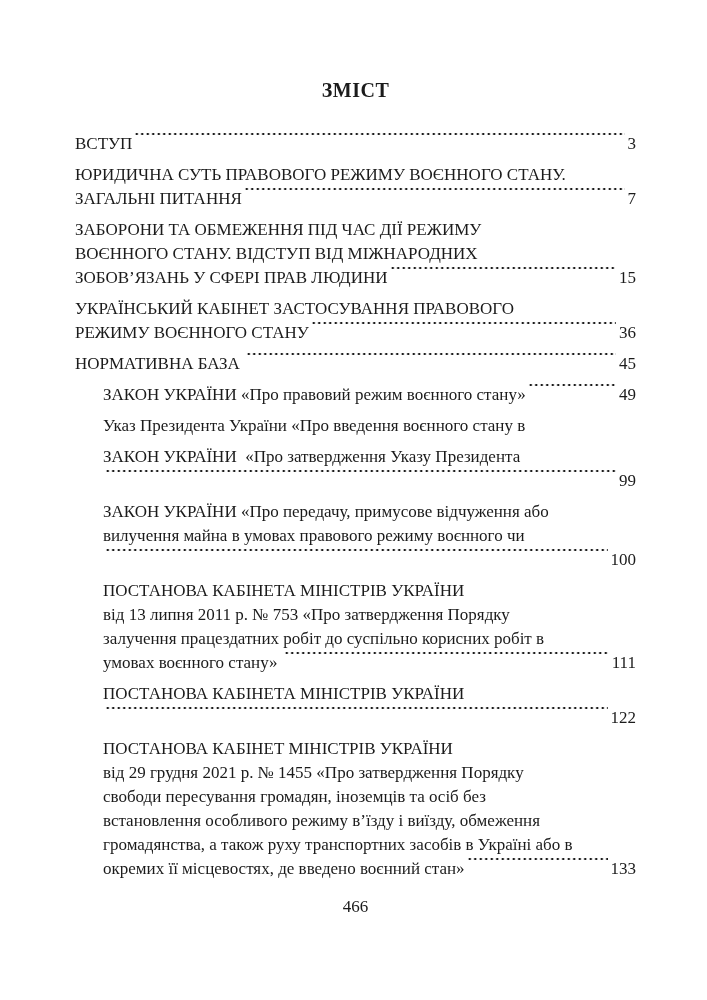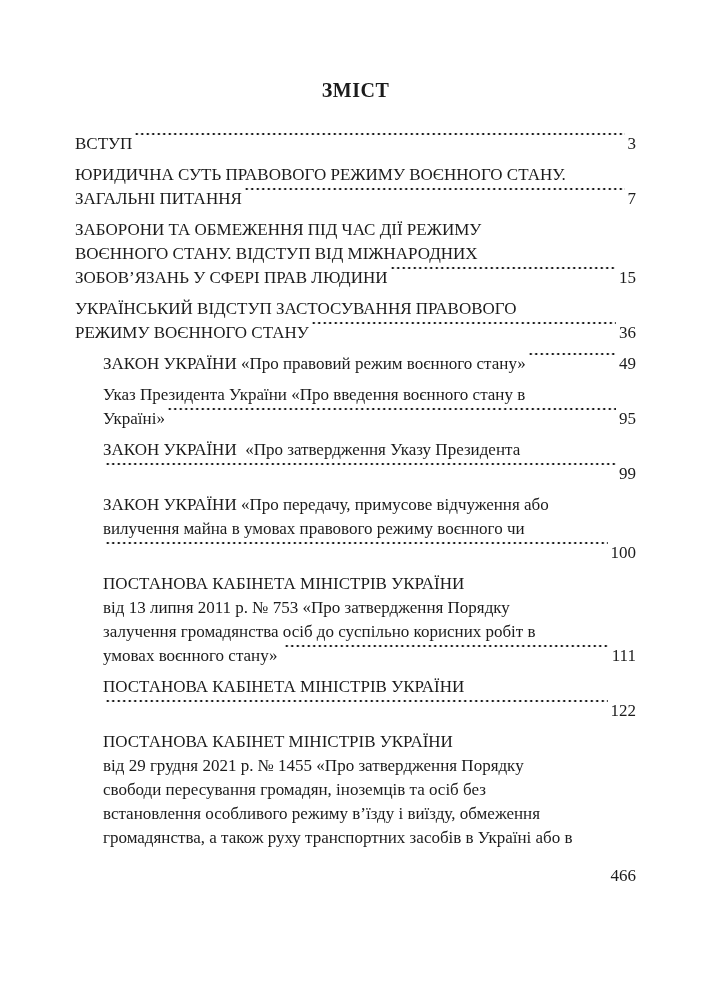--- a/index.html
+++ b/index.html
@@ -54,21 +54,21 @@
     background-size: 5.5px 4px;
     background-repeat: repeat-x;
     background-position: left bottom;
   }
   .toc-page {
     flex: 0 0 auto;
     text-align: right;
   }
   .page-footer {
     margin-top: 14px;
-    text-align: right;
+    text-align: center;
     font-size: 17px;
     line-height: 24px;
   }
 </style>
 </head>
 <body>
 
 <div class="sheet">
   <div class="content">
     <h1 class="doc-title">ЗМІСТ</h1>
@@ -80,53 +80,56 @@
         <div class="toc-entry">
           <div class="toc-line">ЮРИДИЧНА СУТЬ ПРАВОВОГО РЕЖИМУ ВОЄННОГО СТАНУ.</div>
           <div class="toc-line last"><span class="toc-text">ЗАГАЛЬНІ ПИТАННЯ</span><span class="dots"></span><span class="toc-page">7</span></div>
         </div>
         <div class="toc-entry">
           <div class="toc-line">ЗАБОРОНИ ТА ОБМЕЖЕННЯ ПІД ЧАС ДІЇ РЕЖИМУ</div>
           <div class="toc-line">ВОЄННОГО СТАНУ. ВІДСТУП ВІД МІЖНАРОДНИХ</div>
           <div class="toc-line last"><span class="toc-text">ЗОБОВ’ЯЗАНЬ У СФЕРІ ПРАВ ЛЮДИНИ</span><span class="dots"></span><span class="toc-page">15</span></div>
         </div>
         <div class="toc-entry">
-          <div class="toc-line">УКРАЇНСЬКИЙ ВІДСТУП ЗАСТОСУВАННЯ ПРАВОВОГО</div>
+          <div class="toc-line">УКРАЇНСЬКИЙ КАБІНЕТ ЗАСТОСУВАННЯ ПРАВОВОГО</div>
           <div class="toc-line last"><span class="toc-text">РЕЖИМУ ВОЄННОГО СТАНУ</span><span class="dots"></span><span class="toc-page">36</span></div>
+        </div>
+        <div class="toc-entry">
+          <div class="toc-line last"><span class="toc-text">НОРМАТИВНА БАЗА </span><span class="dots"></span><span class="toc-page">45</span></div>
         </div>
         <div class="toc-entry indented">
           <div class="toc-line last"><span class="toc-text">ЗАКОН УКРАЇНИ «Про правовий режим воєнного стану»</span><span class="dots"></span><span class="toc-page">49</span></div>
         </div>
         <div class="toc-entry indented">
           <div class="toc-line">Указ Президента України «Про введення воєнного стану в</div>
-          <div class="toc-line last"><span class="toc-text">Україні»</span><span class="dots"></span><span class="toc-page">95</span></div>
         </div>
         <div class="toc-entry indented">
           <div class="toc-line">ЗАКОН УКРАЇНИ  «Про затвердження Указу Президента</div>
           <div class="toc-line last"><span class="dots"></span><span class="toc-page">99</span></div>
         </div>
         <div class="toc-entry indented">
           <div class="toc-line">ЗАКОН УКРАЇНИ «Про передачу, примусове відчуження або</div>
           <div class="toc-line">вилучення майна в умовах правового режиму воєнного чи</div>
           <div class="toc-line last"><span class="dots"></span><span class="toc-page">100</span></div>
         </div>
         <div class="toc-entry indented">
           <div class="toc-line">ПОСТАНОВА КАБІНЕТА МІНІСТРІВ УКРАЇНИ</div>
           <div class="toc-line">від 13 липня 2011 р. № 753 «Про затвердження Порядку</div>
-          <div class="toc-line">залучення громадянства осіб до суспільно корисних робіт в</div>
+          <div class="toc-line">залучення працездатних робіт до суспільно корисних робіт в</div>
           <div class="toc-line last"><span class="toc-text">умовах воєнного стану» </span><span class="dots"></span><span class="toc-page">111</span></div>
         </div>
         <div class="toc-entry indented">
           <div class="toc-line">ПОСТАНОВА КАБІНЕТА МІНІСТРІВ УКРАЇНИ</div>
           <div class="toc-line last"><span class="dots"></span><span class="toc-page">122</span></div>
         </div>
         <div class="toc-entry indented">
           <div class="toc-line">ПОСТАНОВА КАБІНЕТ МІНІСТРІВ УКРАЇНИ</div>
           <div class="toc-line">від 29 грудня 2021 р. № 1455 «Про затвердження Порядку</div>
           <div class="toc-line">свободи пересування громадян, іноземців та осіб без</div>
           <div class="toc-line">встановлення особливого режиму в’їзду і виїзду, обмеження</div>
           <div class="toc-line">громадянства, а також руху транспортних засобів в Україні або в</div>
+          <div class="toc-line last"><span class="toc-text">окремих її місцевостях, де введено воєнний стан»</span><span class="dots"></span><span class="toc-page">133</span></div>
         </div>
       </div>
 
     <div class="page-footer">466</div>
   </div>
 </div>
 
 </body></html>

